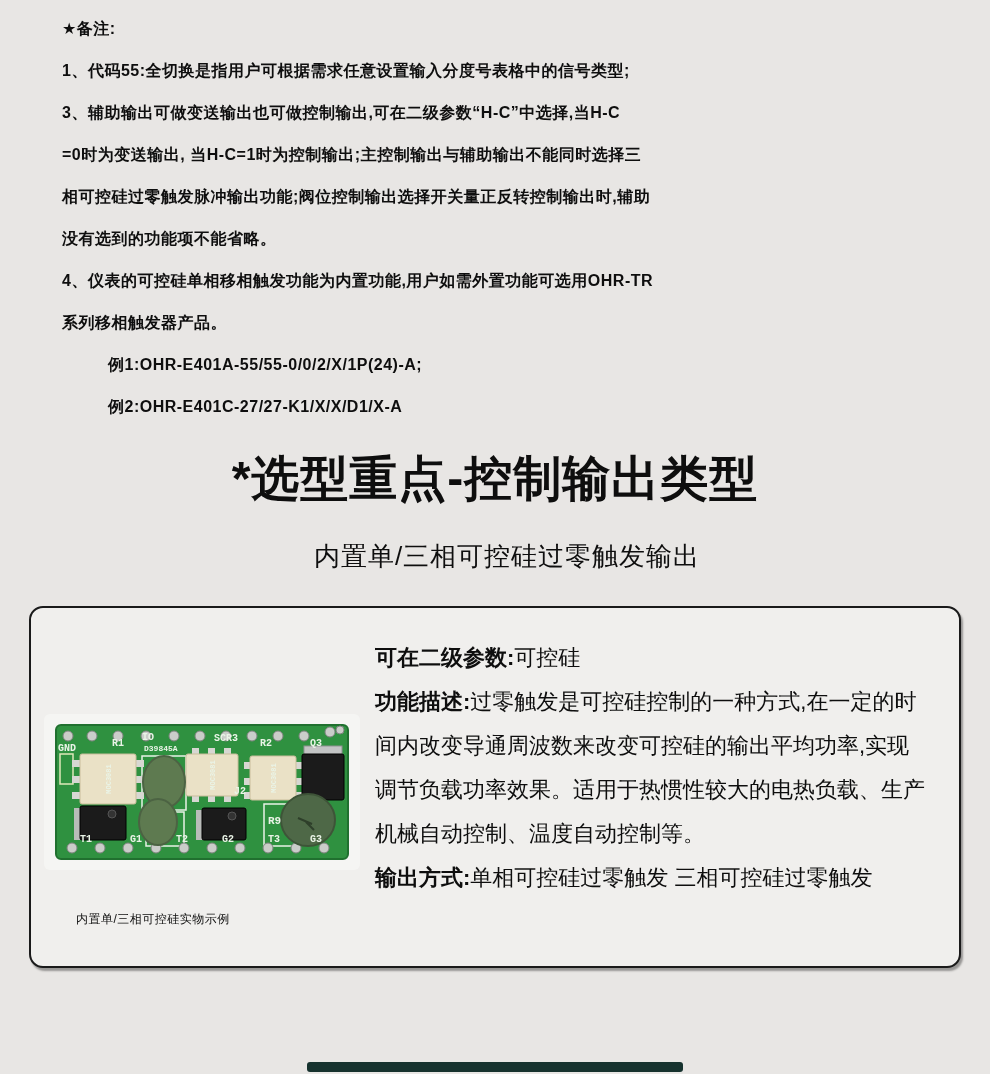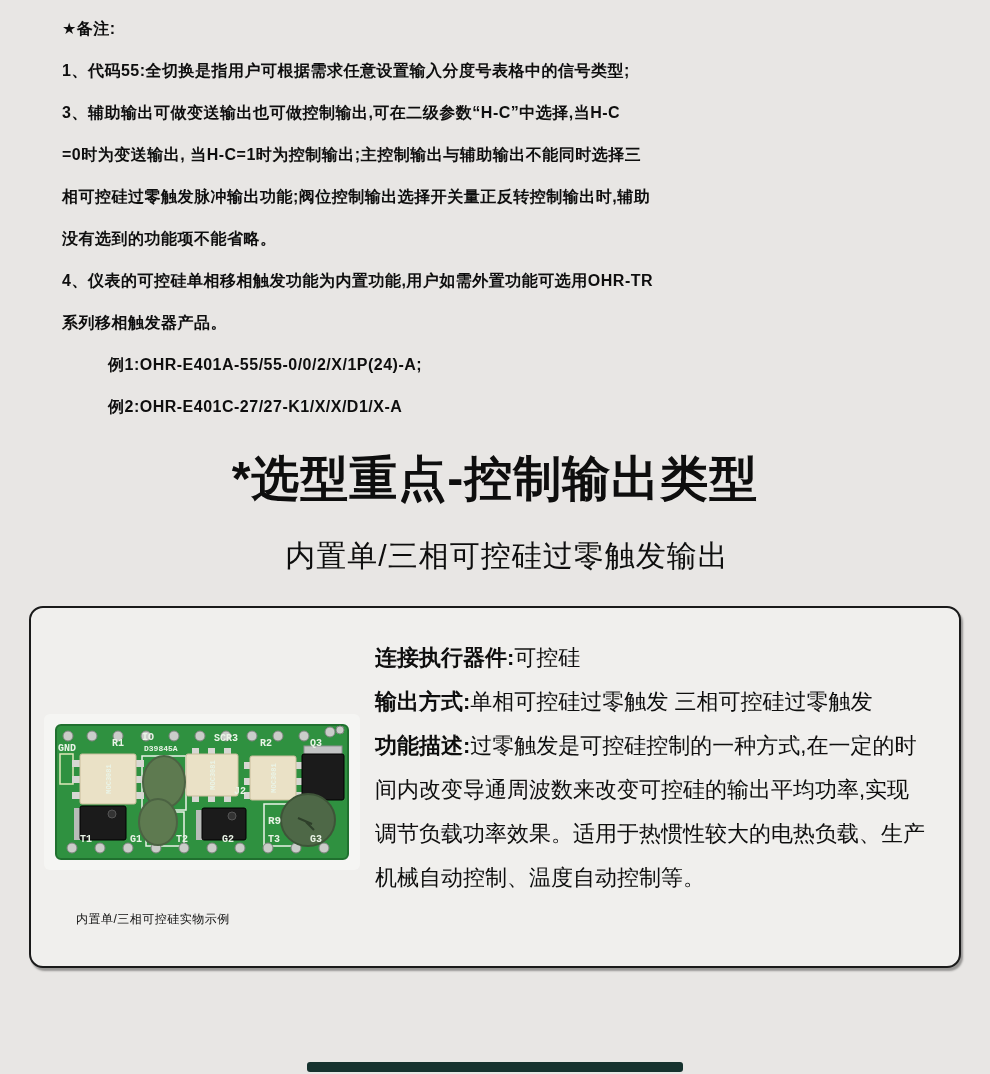--- a/index.html
+++ b/index.html
@@ -27,21 +27,21 @@
     margin-top: 28px;
     text-align: center;
     font-size: 48px;
     line-height: 46px;
     font-weight: 800;
     letter-spacing: 1px;
   }
   .section-subtitle {
     margin-top: 34px;
     text-align: center;
-    font-size: 30px;
+    font-size: 26px;
     line-height: 40px;
     font-weight: 500;
     letter-spacing: 1px;
     padding-left: 24px;
   }
   .card {
     position: relative;
     margin: 30px auto 0 auto;
     width: 932px;
     height: 362px;
@@ -221,26 +221,26 @@
       <text x="76" y="120" font-size="10">G1</text>
       <text x="122" y="120" font-size="10">T2</text>
       <text x="168" y="120" font-size="10">G2</text>
       <text x="214" y="120" font-size="10">T3</text>
       <text x="256" y="120" font-size="10">G3</text>
     </svg>
   </div>
 
   <div class="specs">
     <div class="spec-row nowrap">
-      <span class="label">连接执行器件:</span><span>可控硅</span>
+      <span class="label">可在二级参数:</span><span>可控硅</span>
+    </div>
+    <div class="spec-row">
+      <span class="label">功能描述:</span><span>过零触发是可控硅控制的一种方式,在一定的时间内改变导通周波数来改变可控硅的输出平均功率,实现调节负载功率效果。适用于热惯性较大的电热负载、生产机械自动控制、温度自动控制等。</span>
     </div>
     <div class="spec-row nowrap">
       <span class="label">输出方式:</span><span>单相可控硅过零触发 三相可控硅过零触发</span>
     </div>
-    <div class="spec-row">
-      <span class="label">功能描述:</span><span>过零触发是可控硅控制的一种方式,在一定的时间内改变导通周波数来改变可控硅的输出平均功率,实现调节负载功率效果。适用于热惯性较大的电热负载、生产机械自动控制、温度自动控制等。</span>
-    </div>
   </div>
 
   <div class="card-caption">内置单/三相可控硅实物示例</div>
 </div>
 
 <div class="bottom-bar"></div>
 
 </body></html>

